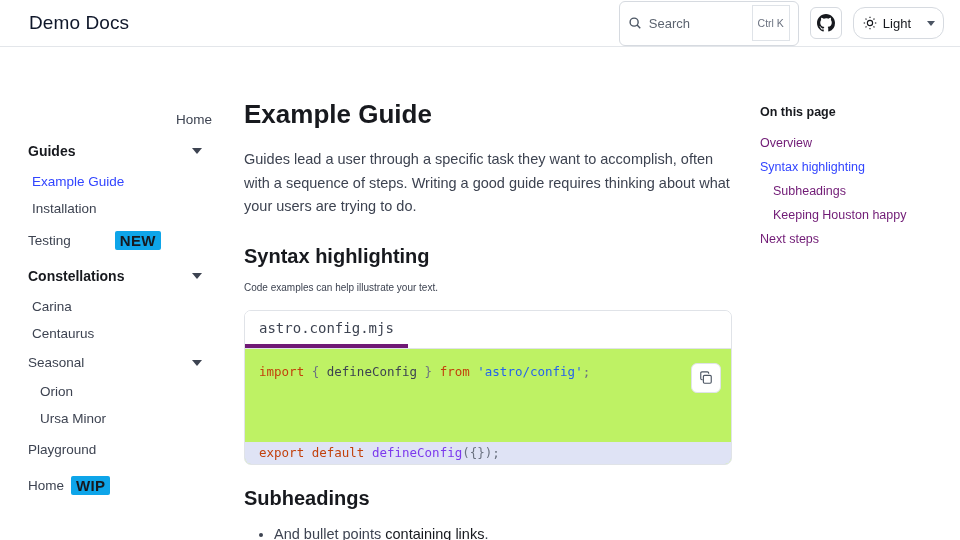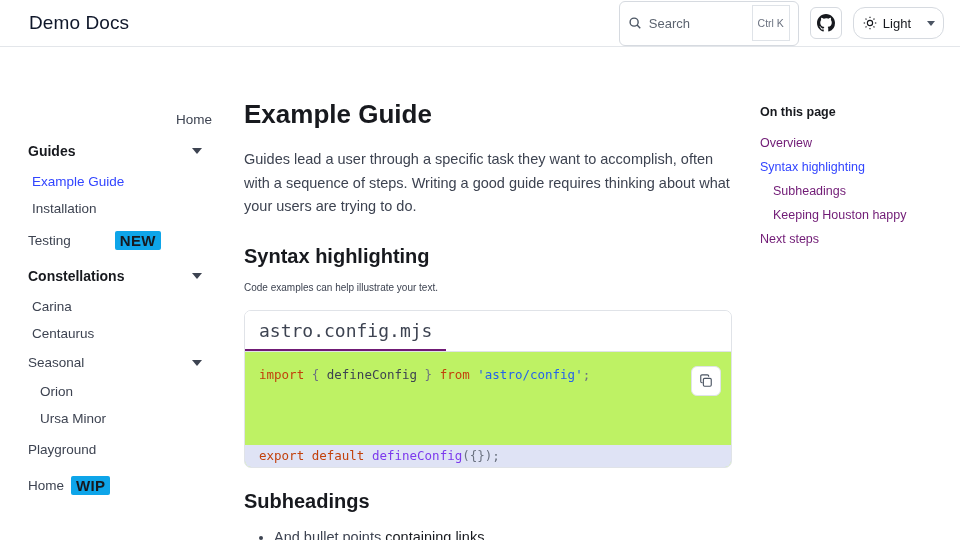--- a/index.html
+++ b/index.html
@@ -179,24 +179,24 @@
     margin-bottom: 22px;
   }
   .codetabs {
     display: flex;
     background: #fff;
     padding: 0;
     border-bottom: 1px solid #e0e3e8;
   }
   .codetab {
     font-family: "DejaVu Sans Mono", monospace;
-    font-size: 18px;
+    font-size: 14px;
     color: #3d4351;
     padding: 9px 14px 8px 14px;
-    border-bottom: 2px solid #701a75;
+    border-bottom: 4px solid #701a75;
     background: #fff;
   }
   .codebody {
     background: #bef264;
     padding: 12px 0 0 0;
     position: relative;
     min-height: 72px;
   }
   pre {
     margin: 0;

